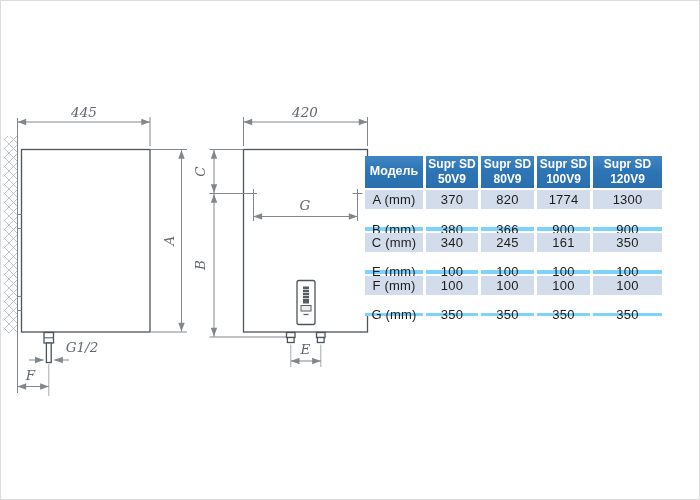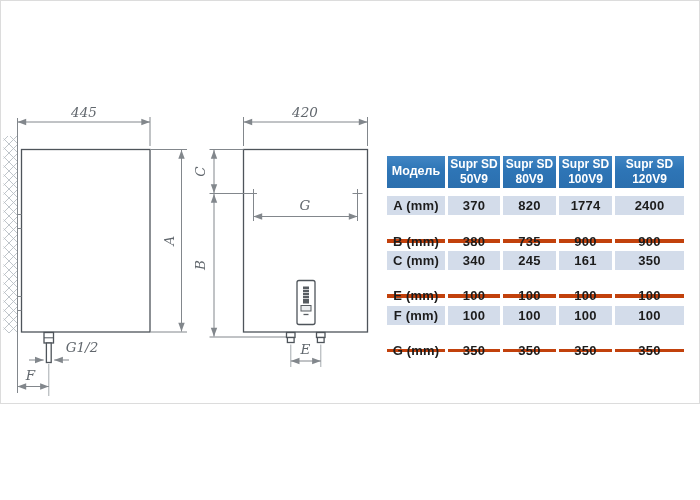--- a/index.html
+++ b/index.html
@@ -1,49 +1,49 @@
 <!DOCTYPE html>
 <html><head>
 <meta charset="utf-8">
 <style>
   html,body{margin:0;padding:0;background:#fff;}
   #canvas{
-    position:relative;width:700px;height:404px;background:#ffffff;
+    position:relative;width:700px;height:500px;background:#ffffff;
     box-shadow:inset 0 0 0 1px #dcdcdc;overflow:hidden;
     font-family:"Liberation Sans",sans-serif;
   }
   
   #drawing{position:absolute;left:0;top:0;}
   .obj{stroke:#4e545a;stroke-width:1.3;fill:none;}
   .objf{stroke:#4e545a;stroke-width:1.3;fill:#ffffff;}
   .objt{stroke:#4e545a;stroke-width:1;fill:none;}
   .dim{stroke:#82878c;stroke-width:1;fill:none;}
   .thin{stroke:#9aa0a6;stroke-width:0.9;fill:none;}
   text.lbl{font:italic 13.5px "DejaVu Serif",serif;fill:#61676d;text-anchor:middle;}
   
   #spec-table{
-    position:absolute;left:387px;top:156px;width:298px;
+    position:absolute;left:365px;top:156px;width:298px;
     display:grid;
     grid-template-columns:58px 52px 53px 53px 69px;
     grid-template-rows:32px repeat(6,19.4px);
-    gap:8px 3px;background:#ffffff;
+    gap:2px 3px;background:#ffffff;
   }
   .th{
     background:linear-gradient(180deg,#4186c4 0%,#2e75b6 45%,#2b6fae 100%);
     color:#ffffff;font-weight:bold;font-size:12px;line-height:1.25;
     display:flex;flex-direction:column;align-items:center;justify-content:center;
     text-align:center;
   }
   .th.model{font-size:12.5px;}
   .cell{
     display:flex;align-items:center;justify-content:center;
-    font-size:13px;font-weight:bold;color:#1c1c1c;letter-spacing:0.2px;
+    font-size:13px;font-weight:normal;color:#1c1c1c;letter-spacing:0.2px;
   }
   .row-alt{background:#d3dcea;}
-  .row-plain{background:#c2410c;margin-top:16px;}
+  .row-plain{background:#7dd3fc;margin-top:16px;}
 </style>
 </head>
 <body>
 
 <div id="canvas">
 
   <svg id="drawing" width="700" height="500" viewBox="0 0 700 500">
     <defs>
       <pattern id="hatch" width="9" height="9" patternUnits="userSpaceOnUse">
         <path d="M0,9 L9,0 M0,0 L9,9" stroke="#b8bec4" stroke-width="0.9" fill="none"></path>
@@ -163,25 +163,25 @@
     </div>
     <div class="th">
       <span>Supr SD</span>
       <span>120V9</span>
     </div>
 
     <div class="cell row-alt">A (mm)</div>
     <div class="cell row-alt">370</div>
     <div class="cell row-alt">820</div>
     <div class="cell row-alt">1774</div>
-    <div class="cell row-alt">2400</div>
+    <div class="cell row-alt">1300</div>
 
     <div class="cell row-plain">B (mm)</div>
     <div class="cell row-plain">380</div>
-    <div class="cell row-plain">735</div>
+    <div class="cell row-plain">366</div>
     <div class="cell row-plain">900</div>
     <div class="cell row-plain">900</div>
 
     <div class="cell row-alt">C (mm)</div>
     <div class="cell row-alt">340</div>
     <div class="cell row-alt">245</div>
     <div class="cell row-alt">161</div>
     <div class="cell row-alt">350</div>
 
     <div class="cell row-plain">E (mm)</div>

